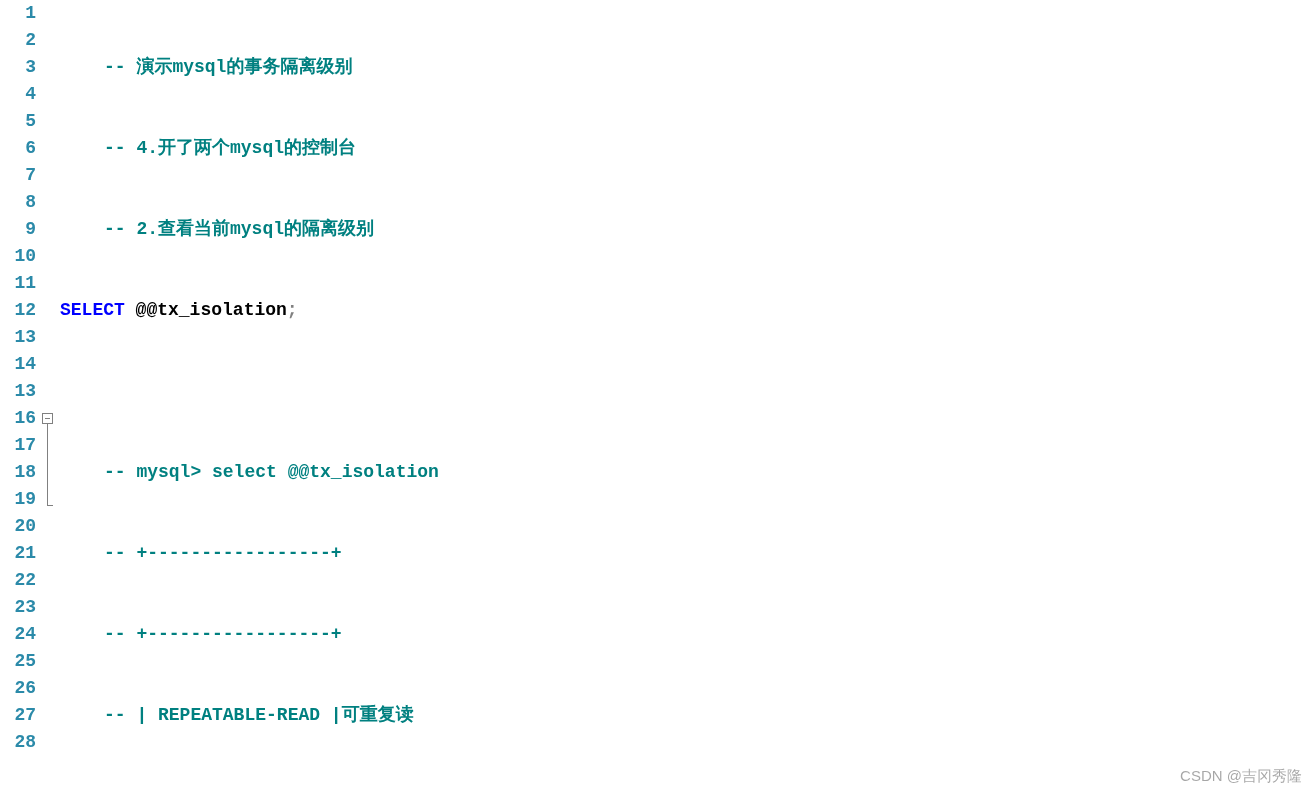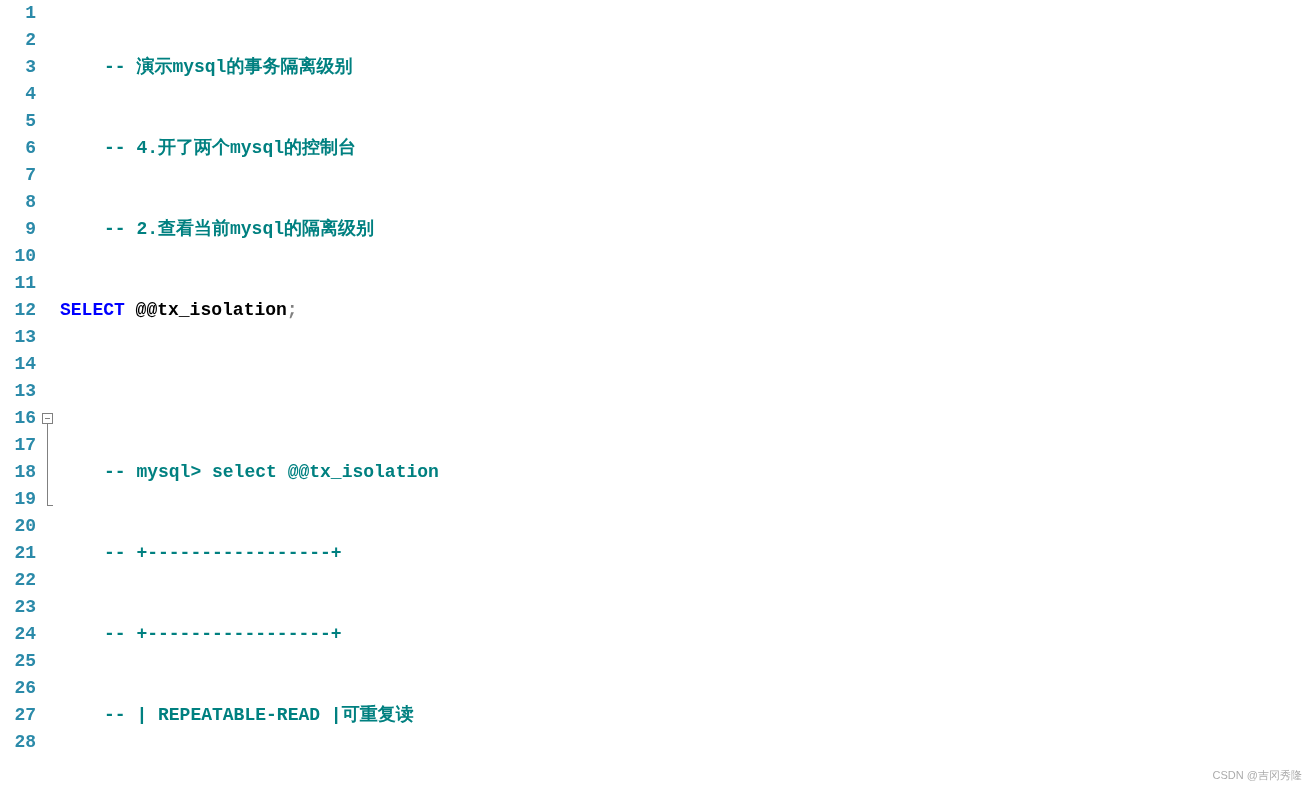--- a/index.html
+++ b/index.html
@@ -70,21 +70,21 @@
   }
   .c-comment { color: #008080; margin-left: 44px; }
   .c-keyword { color: #0000ff; }
   .c-ident   { color: #000000; }
   .c-gray    { color: #808080; }
   .watermark {
     position: absolute;
     right: 12px;
     bottom: 8px;
     color: rgba(0,0,0,0.35);
-    font-size: 11px;
+    font-size: 15px;
     font-weight: normal;
     font-family: sans-serif;
   }
 </style>
 </head>
 <body>
 
 <div class="editor">
   <div class="gutter">
     <div>1</div>

